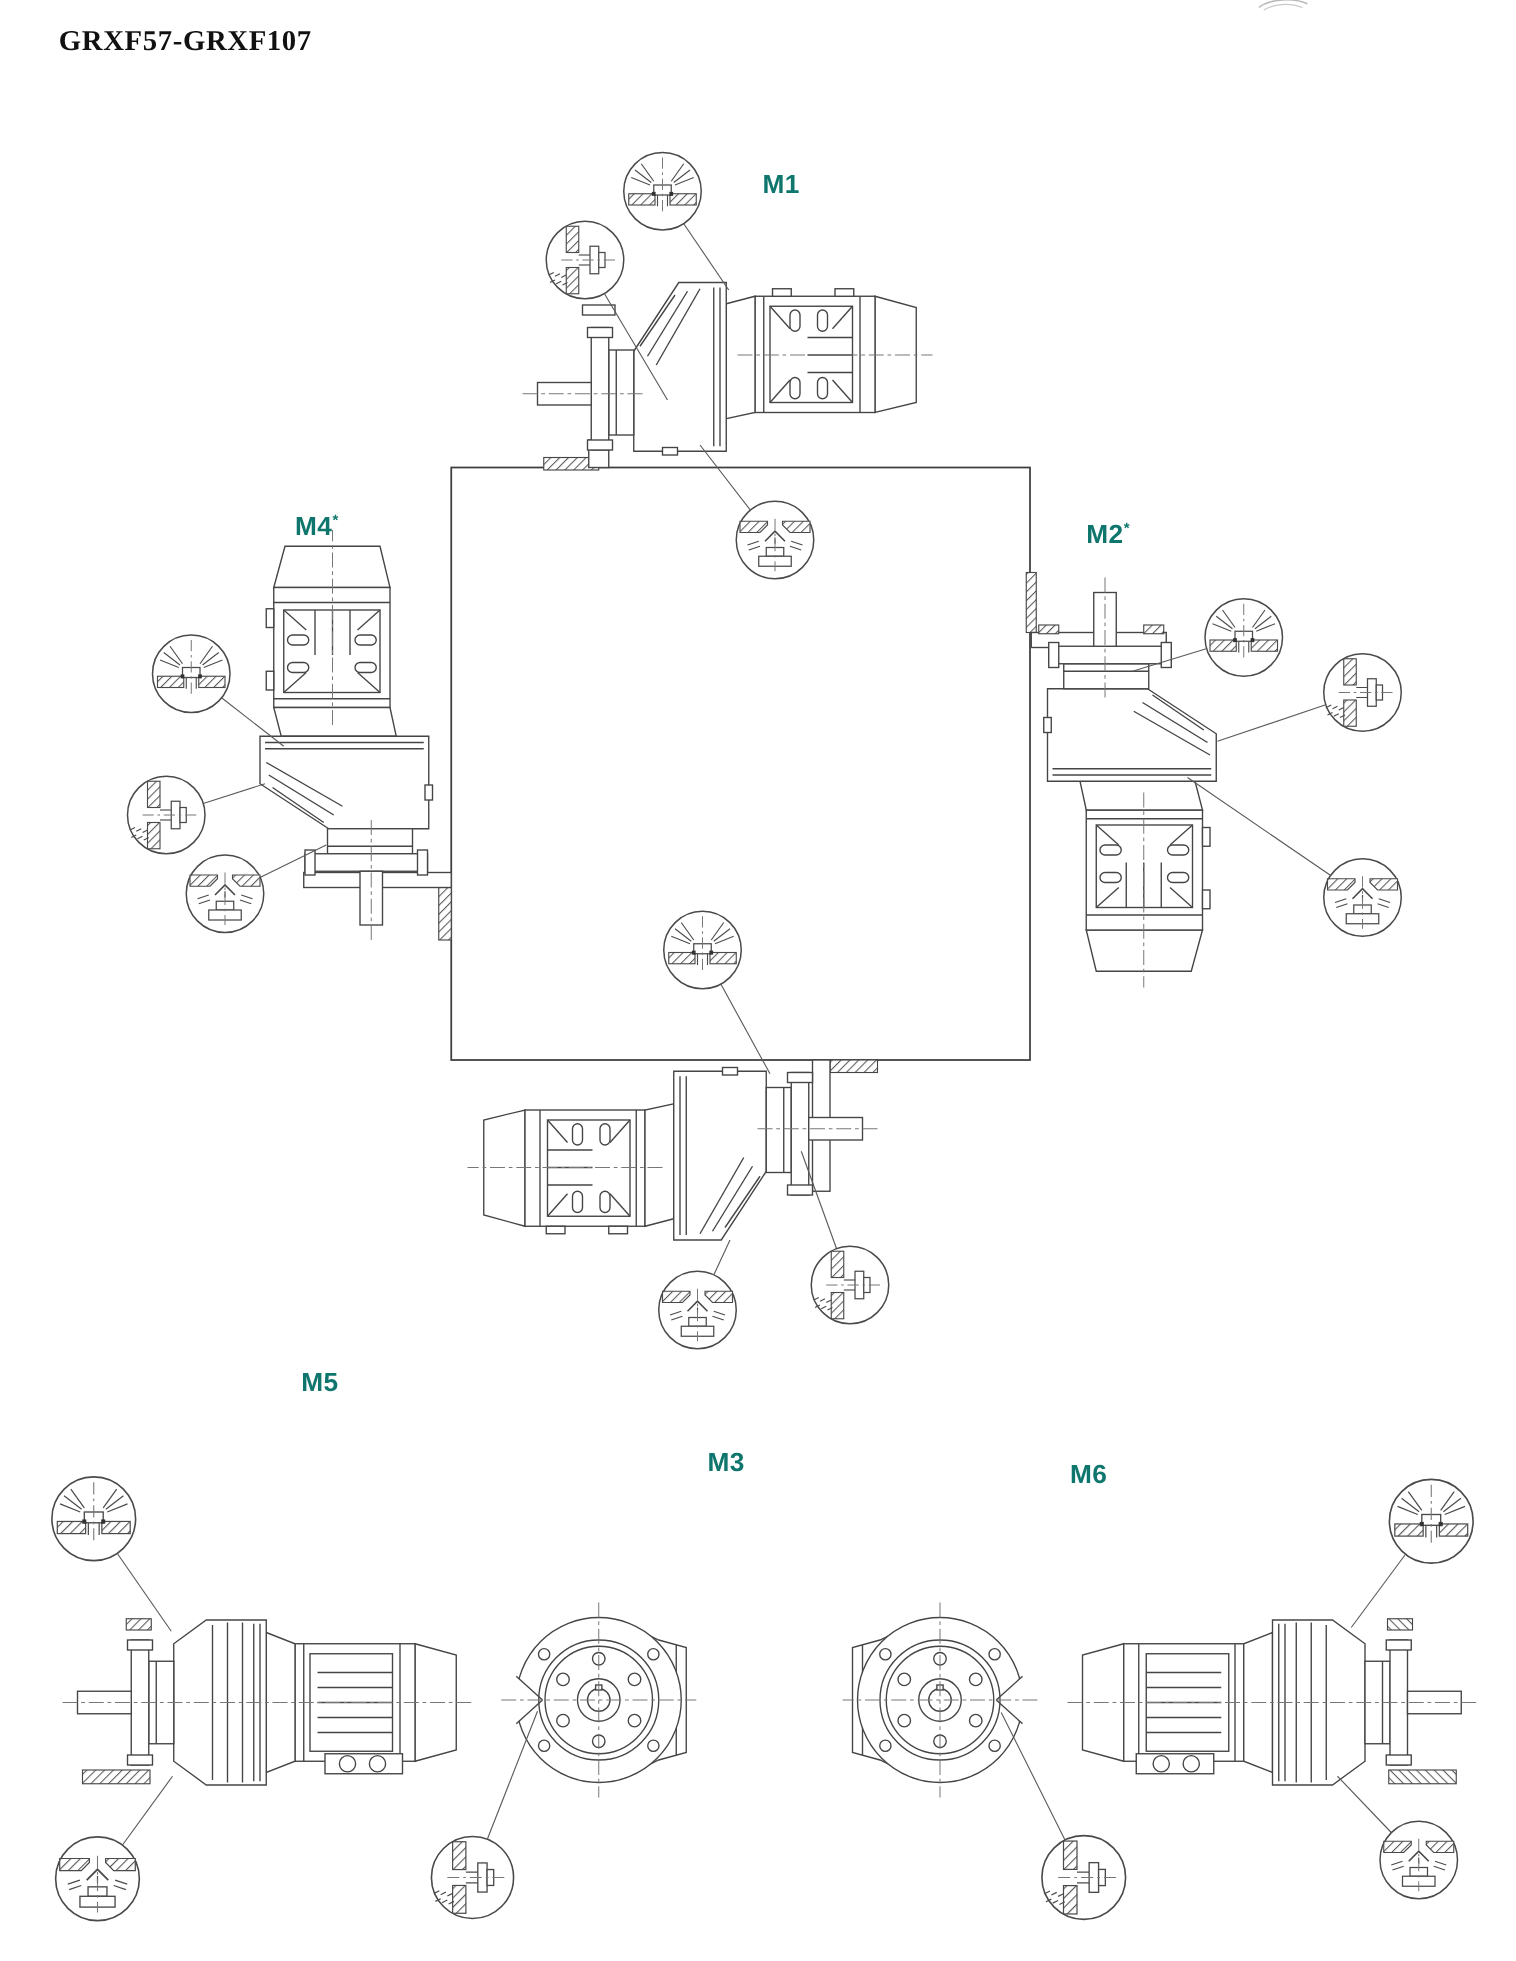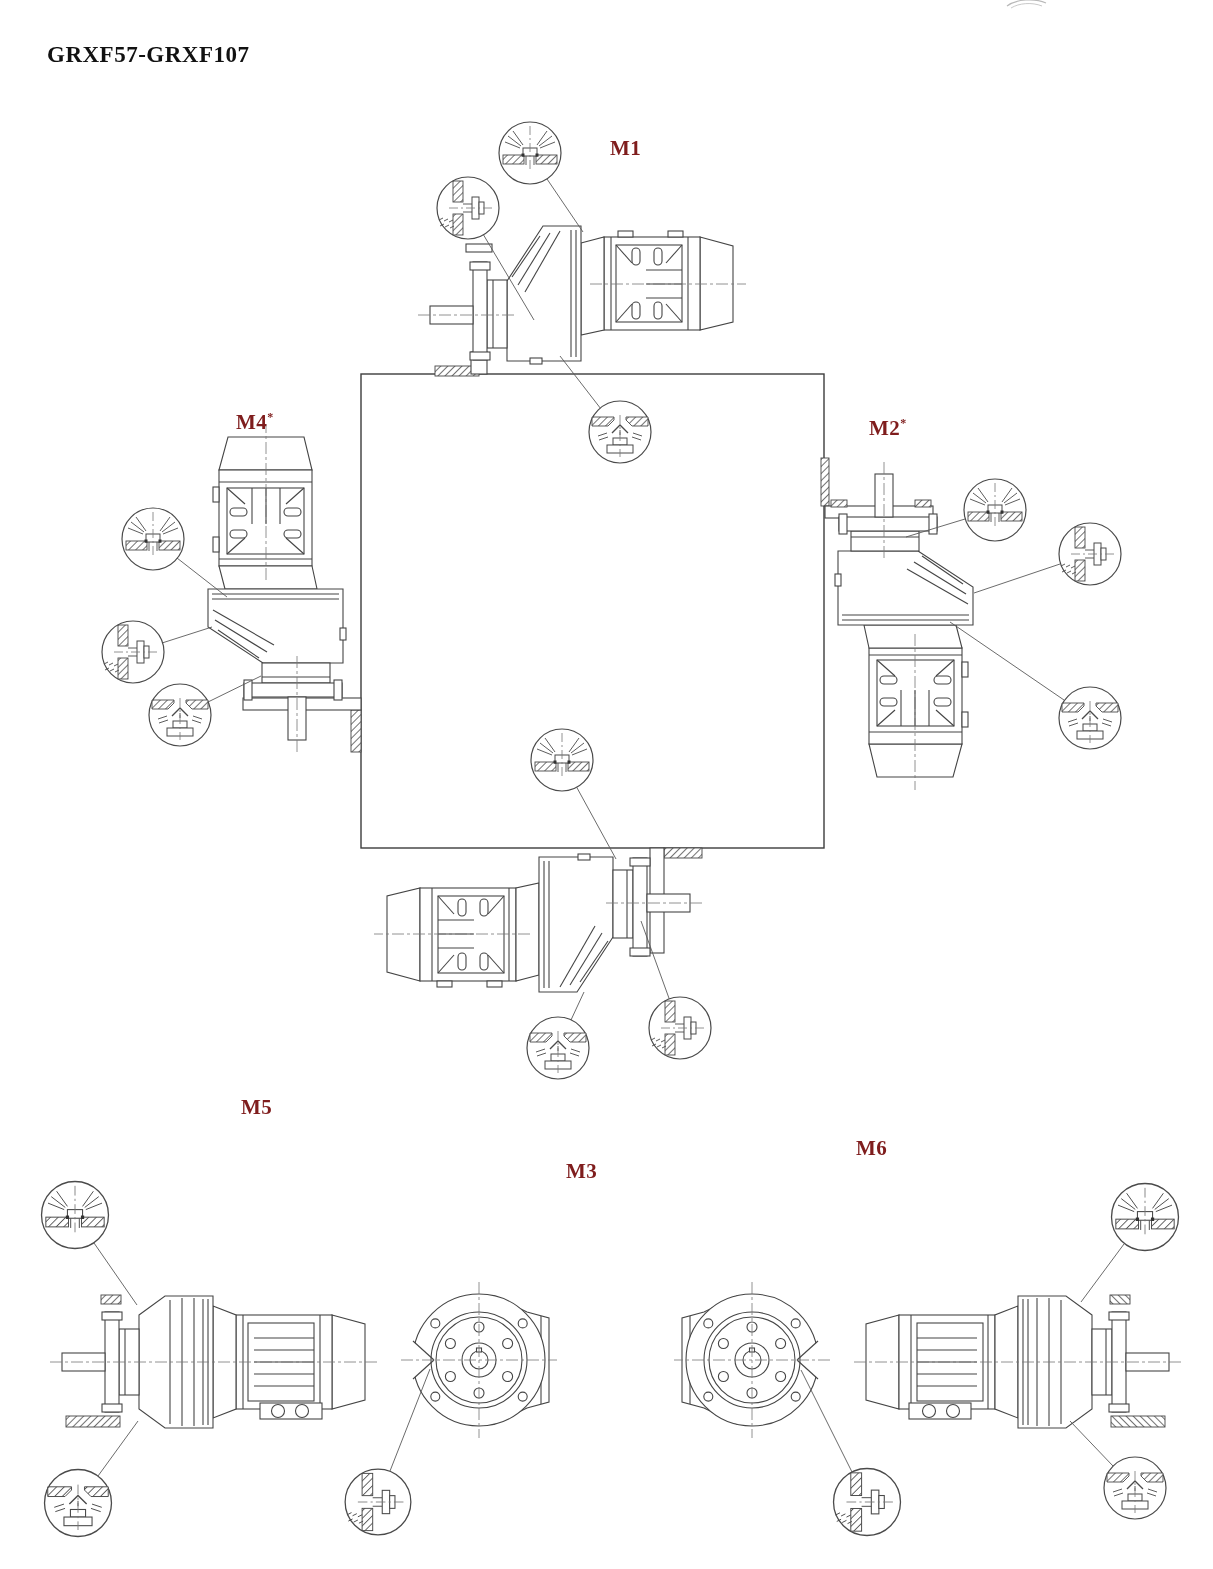--- a/index.html
+++ b/index.html
@@ -7,26 +7,25 @@
     position:relative;
     width:1213px;height:1569px;
     background:#fff;
     overflow:hidden;
     font-family:"Liberation Serif", serif;
   }
   .doc-title{
     position:absolute;left:47px;top:20px;
     font-weight:700;font-size:23px;letter-spacing:.5px;color:#111;
     font-family:"Liberation Serif", serif;
-    margin-top:22px;
   }
   .pos-label{
     position:absolute;
-    font-weight:700;font-size:21px;letter-spacing:.4px;color:#7f1d1d;
-    font-family:Liberation Serif, serif;
+    font-weight:700;font-size:21px;letter-spacing:.4px;color:#0f766e;
+    font-family:Liberation Sans, sans-serif;
     white-space:nowrap;
   }
   .pos-label sup{font-size:12px;line-height:0;}
   svg.diagram{position:absolute;left:0;top:0;}
   .logo-remnant{position:absolute;left:0;top:0;}
 </style>
 </head>
 <body>
 
 <div class="page">
@@ -287,15 +286,15 @@
       <line x1="852" y1="1472" x2="801" y2="1370" stroke="#5a5a5a" stroke-width="0.9"></line>
       <use href="#plug-level" transform="translate(867,1502) scale(1.08)"></use>
     </g>
   </svg>
 
   <div class="pos-label" style="left:610px;top:136px"><span>M1</span><sup></sup></div>
   <div class="pos-label" style="left:869px;top:416px"><span>M2</span><sup>*</sup></div>
   <div class="pos-label" style="left:566px;top:1159px"><span>M3</span><sup></sup></div>
   <div class="pos-label" style="left:236px;top:410px"><span>M4</span><sup>*</sup></div>
   <div class="pos-label" style="left:241px;top:1095px"><span>M5</span><sup></sup></div>
-  <div class="pos-label" style="left:856px;top:1136px"><span>M6</span><sup></sup></div>
+  <div class="pos-label" style="left:856px;top:1168px"><span>M6</span><sup></sup></div>
 
 </div>
 
 </body></html>

